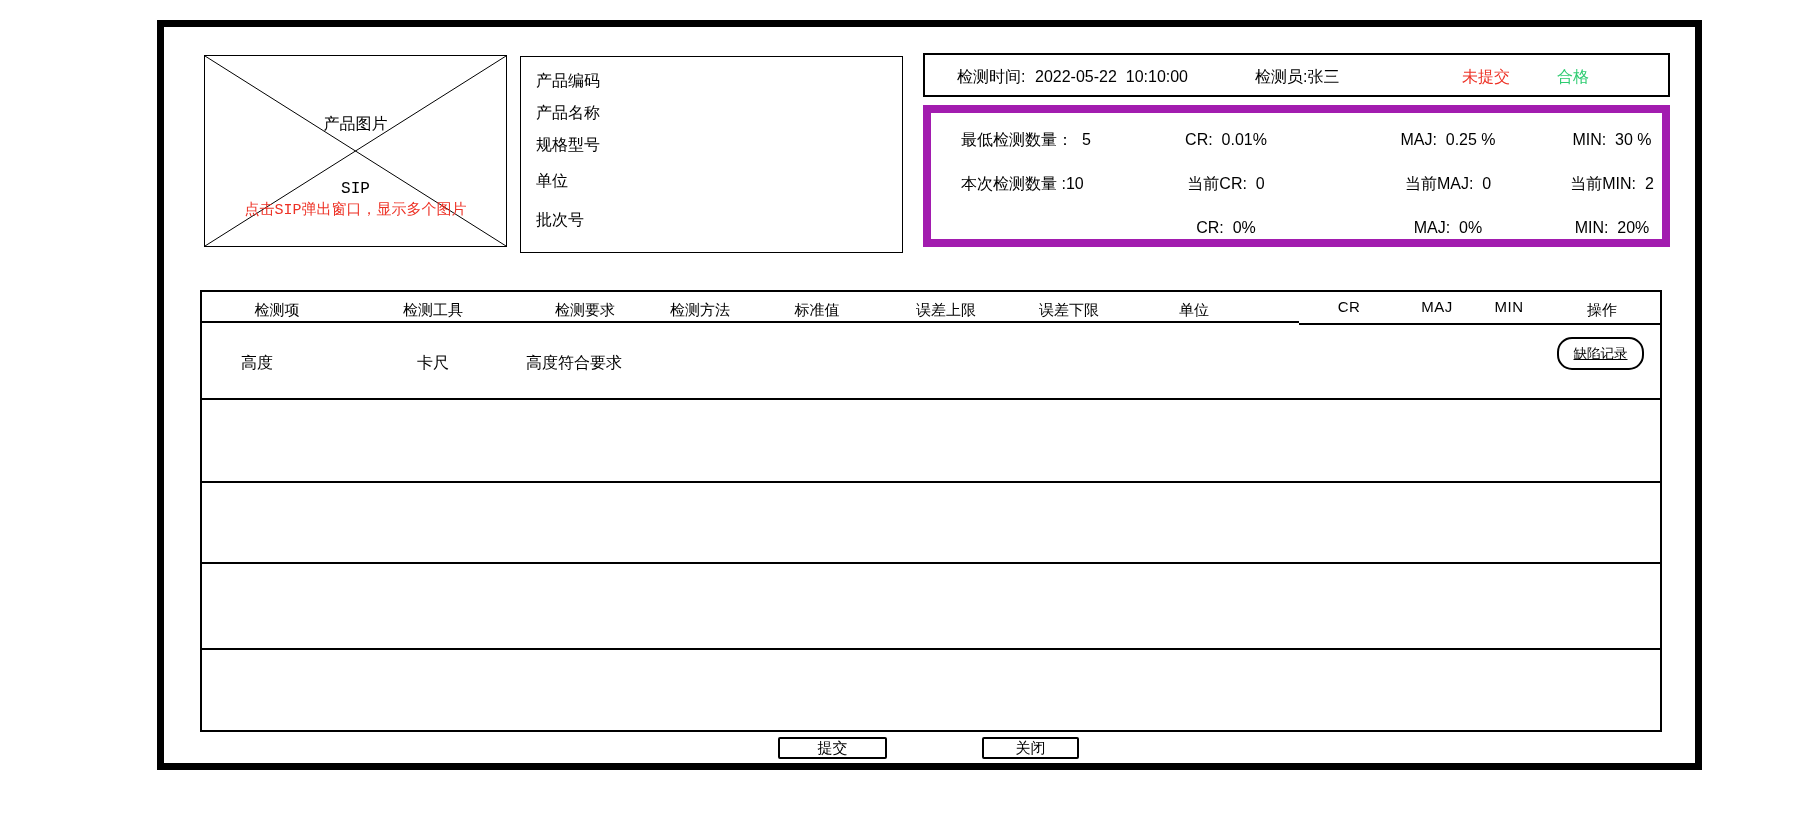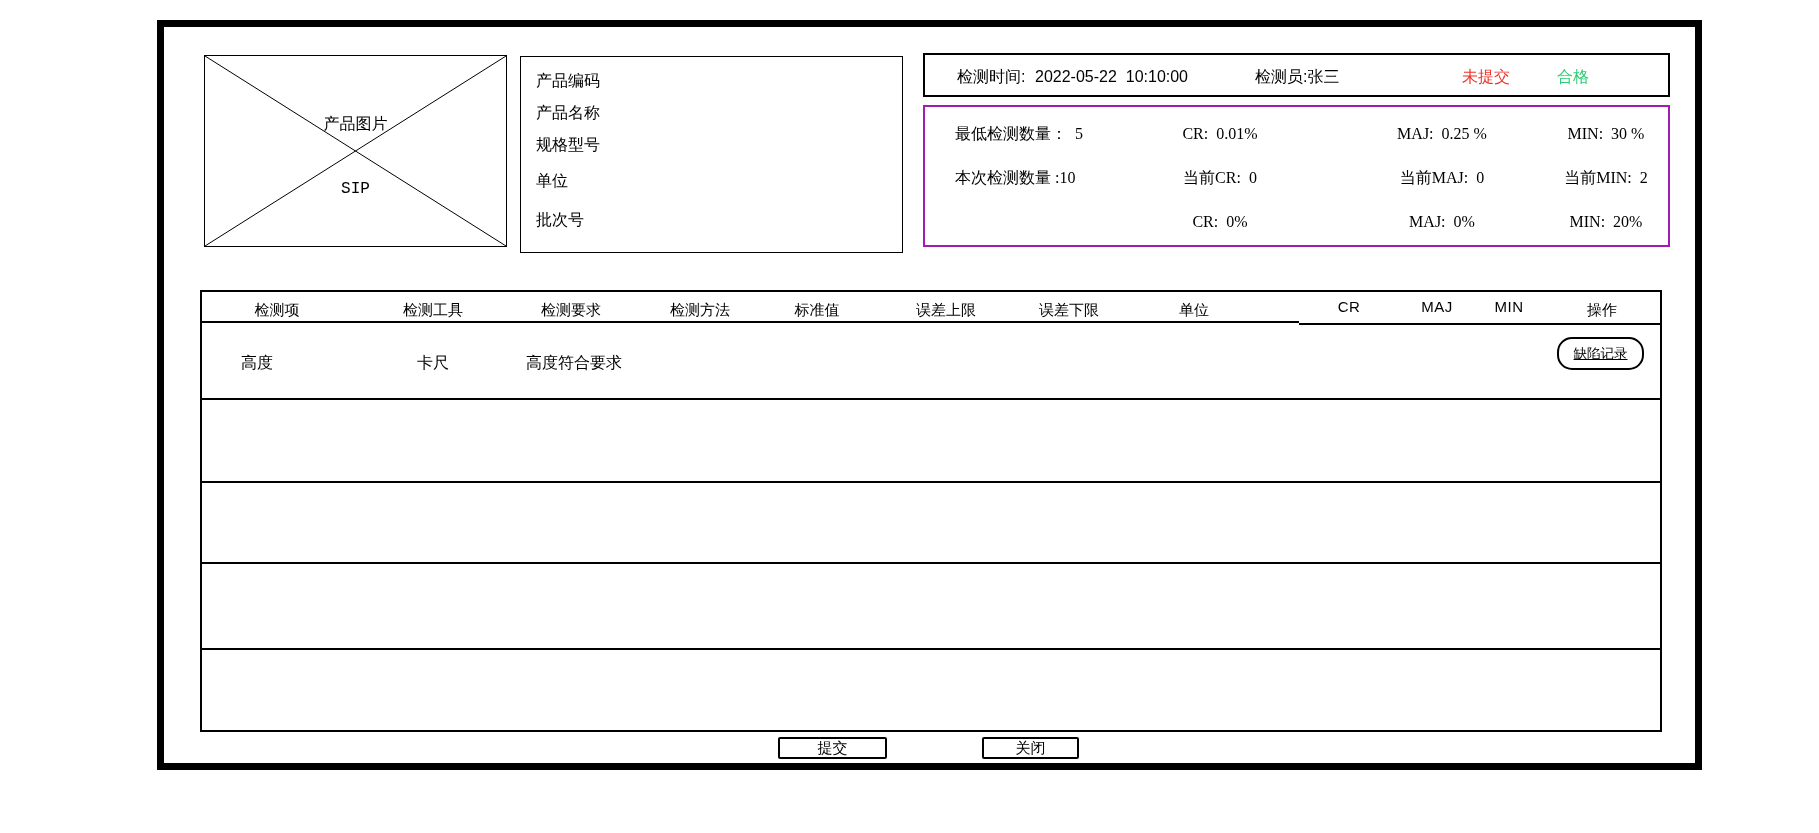--- a/index.html
+++ b/index.html
@@ -25,21 +25,21 @@
   .form-box { left:520px; top:56px; width:383px; height:197px; border:1px solid #000;padding-left:43px; }
   .form-field { left:15px; font-size:16px; line-height:22px; }
 
   
   .hdr-box { left:923px; top:53px; width:747px; height:44px; border:2px solid #000; }
   .hdr-item { top:11px; font-size:16px; line-height:22px; white-space:pre; }
   .st-red { color:#ed3125; }
   .st-green { color:#2ecc71; }
 
   
-  .stats-box { left:923px; top:105px; width:747px; height:142px; border:2px solid #a21caf;font-family:Liberation Serif, serif; }
+  .stats-box { left:923px; top:105px; width:747px; height:142px; border:8px solid #a21caf; }
   .cell { font-size:16px; line-height:22px; white-space:pre; }
   .c1 { left:30px;  width:205px; text-align:left; }
   .c2 { left:230px; width:130px; text-align:center; }
   .c3 { left:452px; width:130px; text-align:center; }
   .c4 { left:616px; width:130px; text-align:center; }
   .r0 { top:16px; } .r1 { top:60px; } .r2 { top:104px; }
 
   
   .table-box { left:200px; top:290px; width:1462px; height:442px; border:2px solid #000; background:#fff; }
   .hline { left:0; width:100%; height:2px; background:#000; }
@@ -69,20 +69,21 @@
 
 <div class="abs frame"></div>
 
 <div class="abs img-box">
   <svg width="301" height="190" viewBox="0 0 301 190">
     <line x1="0" y1="0" x2="301" y2="190" stroke="#000" stroke-width="1"></line>
     <line x1="301" y1="0" x2="0" y2="190" stroke="#000" stroke-width="1"></line>
   </svg>
   <div class="abs img-label lbl-title">产品图片</div>
   <div class="abs img-label lbl-sip">SIP</div>
+  <div class="abs img-label lbl-hint">点击SIP弹出窗口，显示多个图片</div>
 </div>
 
 <div class="abs form-box">
   <div class="abs form-field" style="top:13px">产品编码</div>
   <div class="abs form-field" style="top:45px">产品名称</div>
   <div class="abs form-field" style="top:77px">规格型号</div>
   <div class="abs form-field" style="top:113px">单位</div>
   <div class="abs form-field" style="top:152px">批次号</div>
 </div>
 
@@ -105,21 +106,21 @@
   <span class="abs cell c4 r1">当前MIN:  2</span>
   <span class="abs cell c2 r2">CR:  0%</span>
   <span class="abs cell c3 r2">MAJ:  0%</span>
   <span class="abs cell c4 r2">MIN:  20%</span>
 </div>
 
 <div class="abs table-box">
 
   <span class="abs th" style="left:75px">检测项</span>
   <span class="abs th" style="left:231px">检测工具</span>
-  <span class="abs th" style="left:369px">检测要求</span>
+  <span class="abs th" style="left:383px">检测要求</span>
   <span class="abs th" style="left:498px">检测方法</span>
   <span class="abs th" style="left:615px">标准值</span>
   <span class="abs th" style="left:744px">误差上限</span>
   <span class="abs th" style="left:867px">误差下限</span>
   <span class="abs th" style="left:992px">单位</span>
   <span class="abs th th-latin" style="left:1147px">CR</span>
   <span class="abs th th-latin" style="left:1235px">MAJ</span>
   <span class="abs th th-latin" style="left:1307px">MIN</span>
   <span class="abs th" style="left:1400px">操作</span>
 

